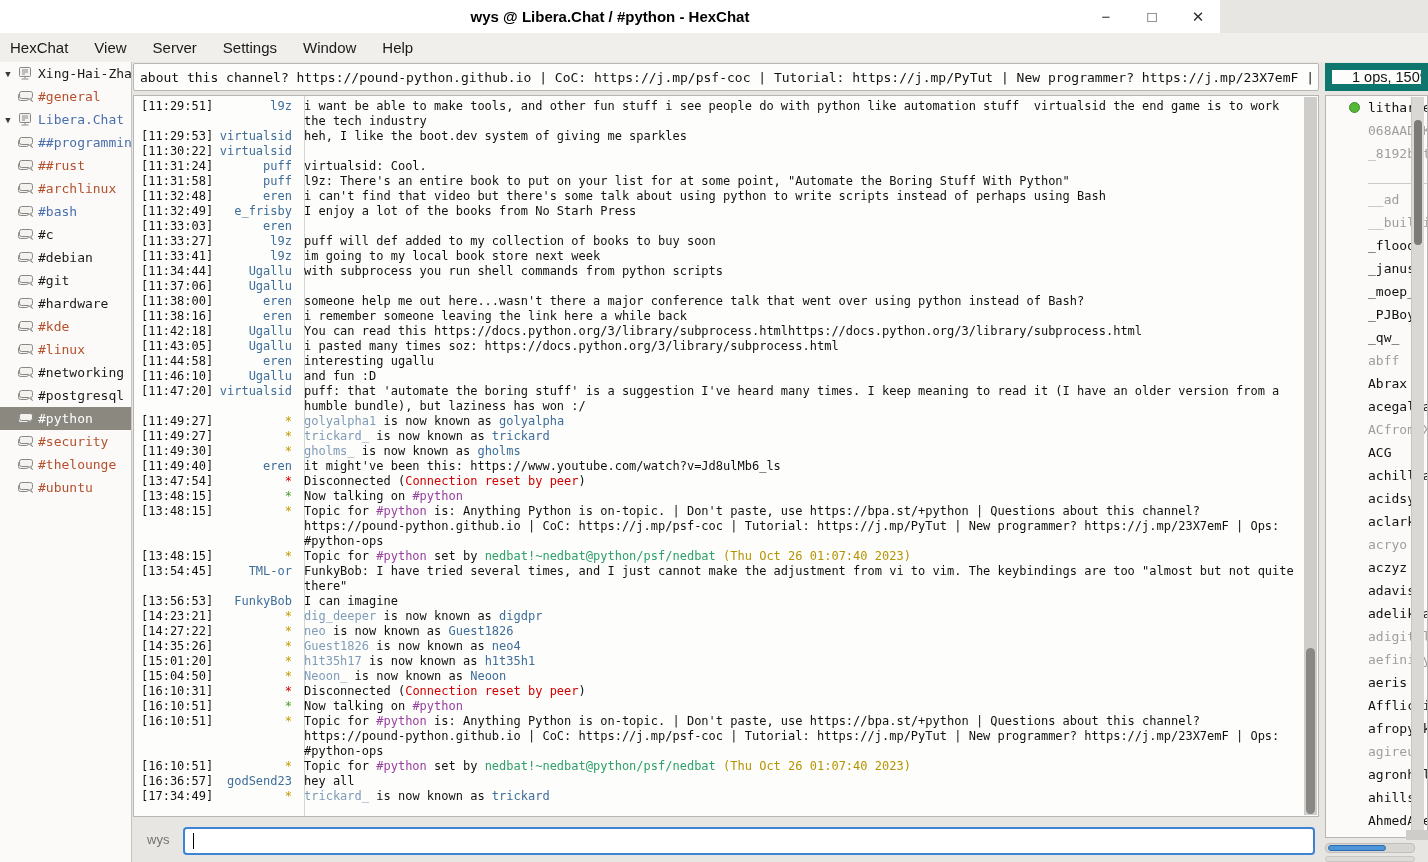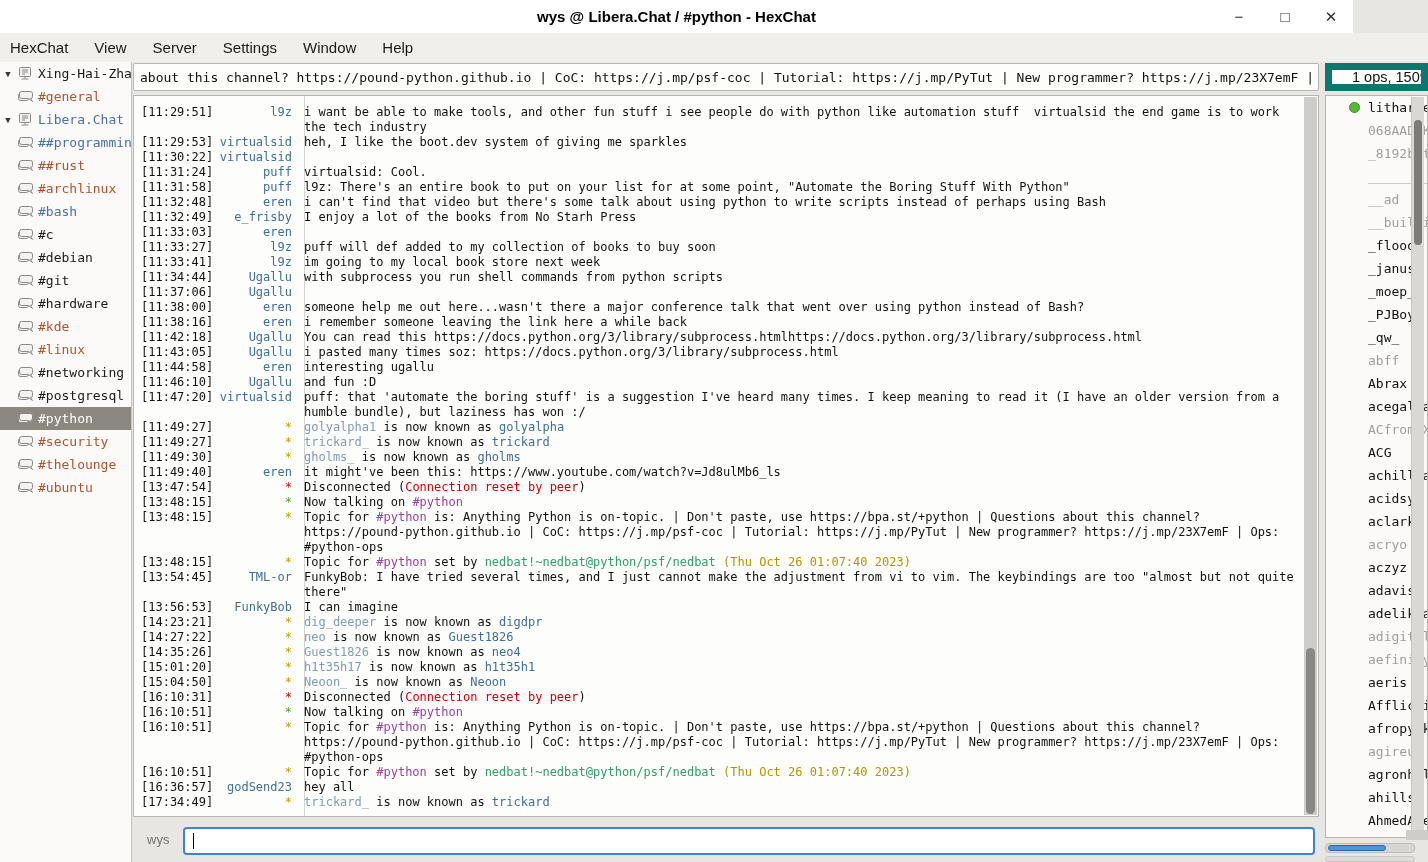--- a/index.html
+++ b/index.html
@@ -1,19 +1,19 @@
 <!DOCTYPE html>
 <html><head>
 <meta charset="utf-8">
 <style>
   html,body{margin:0;padding:0}
   body{width:1428px;height:862px;position:relative;background:#e8e6e3;font-family:"Liberation Sans",sans-serif;overflow:hidden}
 
   
-  .titlebar{position:absolute;left:0;top:0;width:1353px;height:33px;background:#ffffff;display:flex;align-items:center}
+  .titlebar{position:absolute;left:0;top:0;width:1220px;height:33px;background:#ffffff;display:flex;align-items:center}
   .title{flex:1;text-align:center;font-weight:bold;font-size:15px;color:#000}
   .winctrls{position:absolute;right:14px;top:0;height:33px;display:flex;gap:30px;align-items:center;font-size:15px;color:#2e2e2e}
   .winctrls span{cursor:default;width:16px;text-align:center}
 
   
   .menubar{position:absolute;left:0;top:33px;width:1428px;height:29px;background:#f1efec;display:flex;align-items:center;padding-left:10px;gap:26px;font-size:15px;color:#1a1a1a;box-sizing:border-box}
 
   
   .sidebar{position:absolute;left:0;top:62px;width:131px;height:800px;background:#fbfaf9;border-right:1px solid #c6c4c1;overflow:hidden;font-family:"DejaVu Sans Mono",monospace;font-size:13px}
   .trow{height:23px;display:flex;align-items:center;white-space:nowrap;overflow:hidden}
@@ -27,21 +27,21 @@
   .col-sel{color:#ffffff}
 
   
   .topicbar{position:absolute;left:133px;top:63px;width:1186px;height:28px;background:#fdfdfc;border:1px solid #b8b5b2;border-radius:2px;box-sizing:border-box;font-family:"DejaVu Sans Mono",monospace;font-size:13px;color:#111;padding:0 6px;white-space:nowrap;overflow:hidden;outline:none;display:block}
 
   
   .opsbox{position:absolute;left:1325px;top:63px;width:103px;height:28px;background:#fdfdfc;border:7px solid #0f766e;box-sizing:border-box;display:flex;align-items:center;padding-left:20px;font-size:14.5px;color:#111;white-space:nowrap;overflow:hidden}
 
   
   .chat{position:absolute;left:133px;top:95px;width:1186px;height:722px;background:#fdfdfc;border:1px solid #b8b5b2;box-sizing:border-box;overflow:hidden;font-family:"DejaVu Sans Mono",monospace;font-size:12px;line-height:15px;color:#111}
-  .chat-inner{position:absolute;left:0;top:9px;right:16px}
+  .chat-inner{position:absolute;left:0;top:3px;right:16px}
   .chat-divider{position:absolute;left:170px;top:0;bottom:0;width:1px;background:#d6d4d1}
   .crow{display:flex}
   .cleft{width:158px;flex-shrink:0;display:flex;justify-content:space-between;padding-left:7px;box-sizing:border-box}
   .cbody{flex:1;padding-left:12px;white-space:pre-wrap;overflow-wrap:break-word}
   .ts{color:#111}
   .nk{color:#3f6e9a}
   .star-y{color:#c79c00}
   .star-g{color:#4aa02c}
   .star-r{color:#d40000}
   .sg-m{color:#111}

